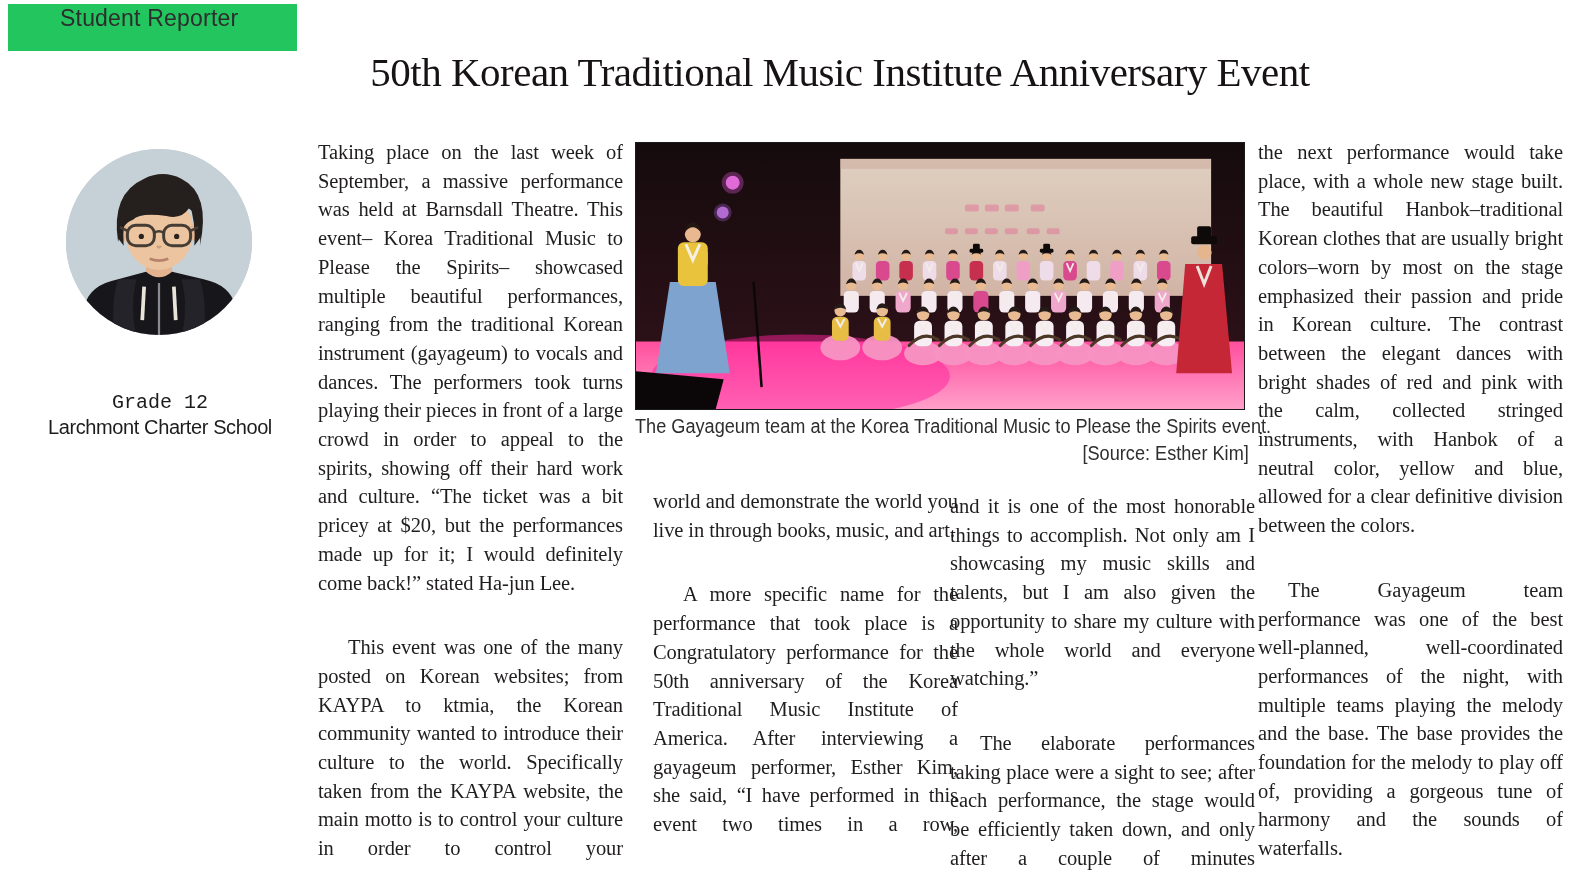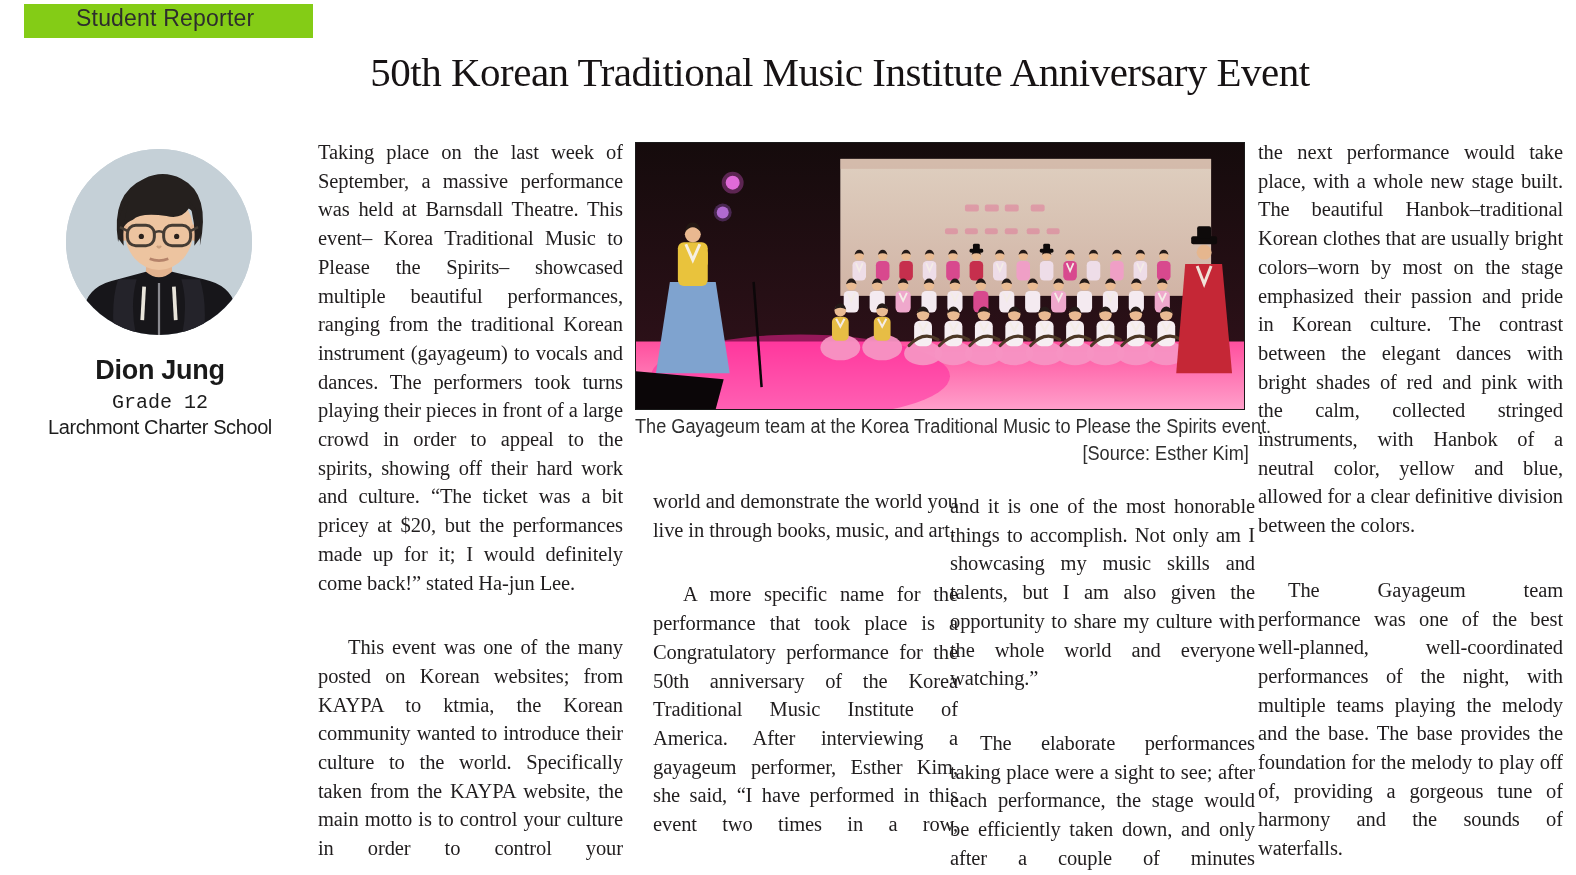--- a/index.html
+++ b/index.html
@@ -1,22 +1,22 @@
 <!DOCTYPE html>
 <html><head>
 <meta charset="utf-8">
 <style>
   * { margin:0; padding:0; box-sizing:border-box; }
   html,body { width:1576px; height:875px; background:#ffffff; overflow:hidden; }
   #page { position:relative; width:1576px; height:875px; background:#fff;
           font-family:"Liberation Serif", serif; color:#1f1c1d; }
 
   
-  .kicker-band { position:absolute; left:24px; top:4px; width:289px; height:34px;
-                 background:#84cc16; }
+  .kicker-band { position:absolute; left:8px; top:4px; width:289px; height:47px;
+                 background:#22c55e; }
   .kicker-band span { display:block; padding-left:52px; line-height:29px;
                       font-family:"Liberation Sans", sans-serif; font-size:23px;
                       color:#2d2d2d; letter-spacing:.2px; }
 
   
   .headline { position:absolute; left:305px; top:48px; width:1070px;
               text-align:center; font-size:41px; font-weight:400; color:#171314;
               letter-spacing:-.5px; font-family:"Liberation Serif", serif; }
 
   
@@ -95,21 +95,20 @@
       <rect x="52.5" y="41" width="14.5" height="11" rx="4.5" fill="none" stroke="#453c34" stroke-width="1.6"></rect>
       <path d="M47.5,45 Q50,43.5 52.5,45" stroke="#453c34" stroke-width="1.4" fill="none"></path>
       <path d="M33,44 L29,42 M67,44 L71,42" stroke="#453c34" stroke-width="1.4" fill="none"></path>
 
       <circle cx="40.5" cy="47" r="1.4" fill="#2a211c"></circle>
       <circle cx="59.5" cy="47" r="1.4" fill="#2a211c"></circle>
       <path d="M49,52 Q50,54 51,52" stroke="#caa07e" stroke-width="1.2" fill="none"></path>
       <path d="M45,59 Q50,61 55,59" stroke="#b5836a" stroke-width="1.4" fill="none"></path>
     </svg>
   </div>
-  <div class="author-name">Dion Jung</div>
   <div class="author-grade">Grade 12</div>
   <div class="author-school">Larchmont Charter School</div>
 
   <div class="stage-photo">
     <svg id="stageSvg" viewBox="0 0 610 268" preserveAspectRatio="none">
       <defs>
         <linearGradient id="bgGrad" x1="0" y1="0" x2="0" y2="1">
           <stop offset="0" stop-color="#150b0c"></stop>
             <stop offset="1" stop-color="#33121c"></stop>
         </linearGradient>

